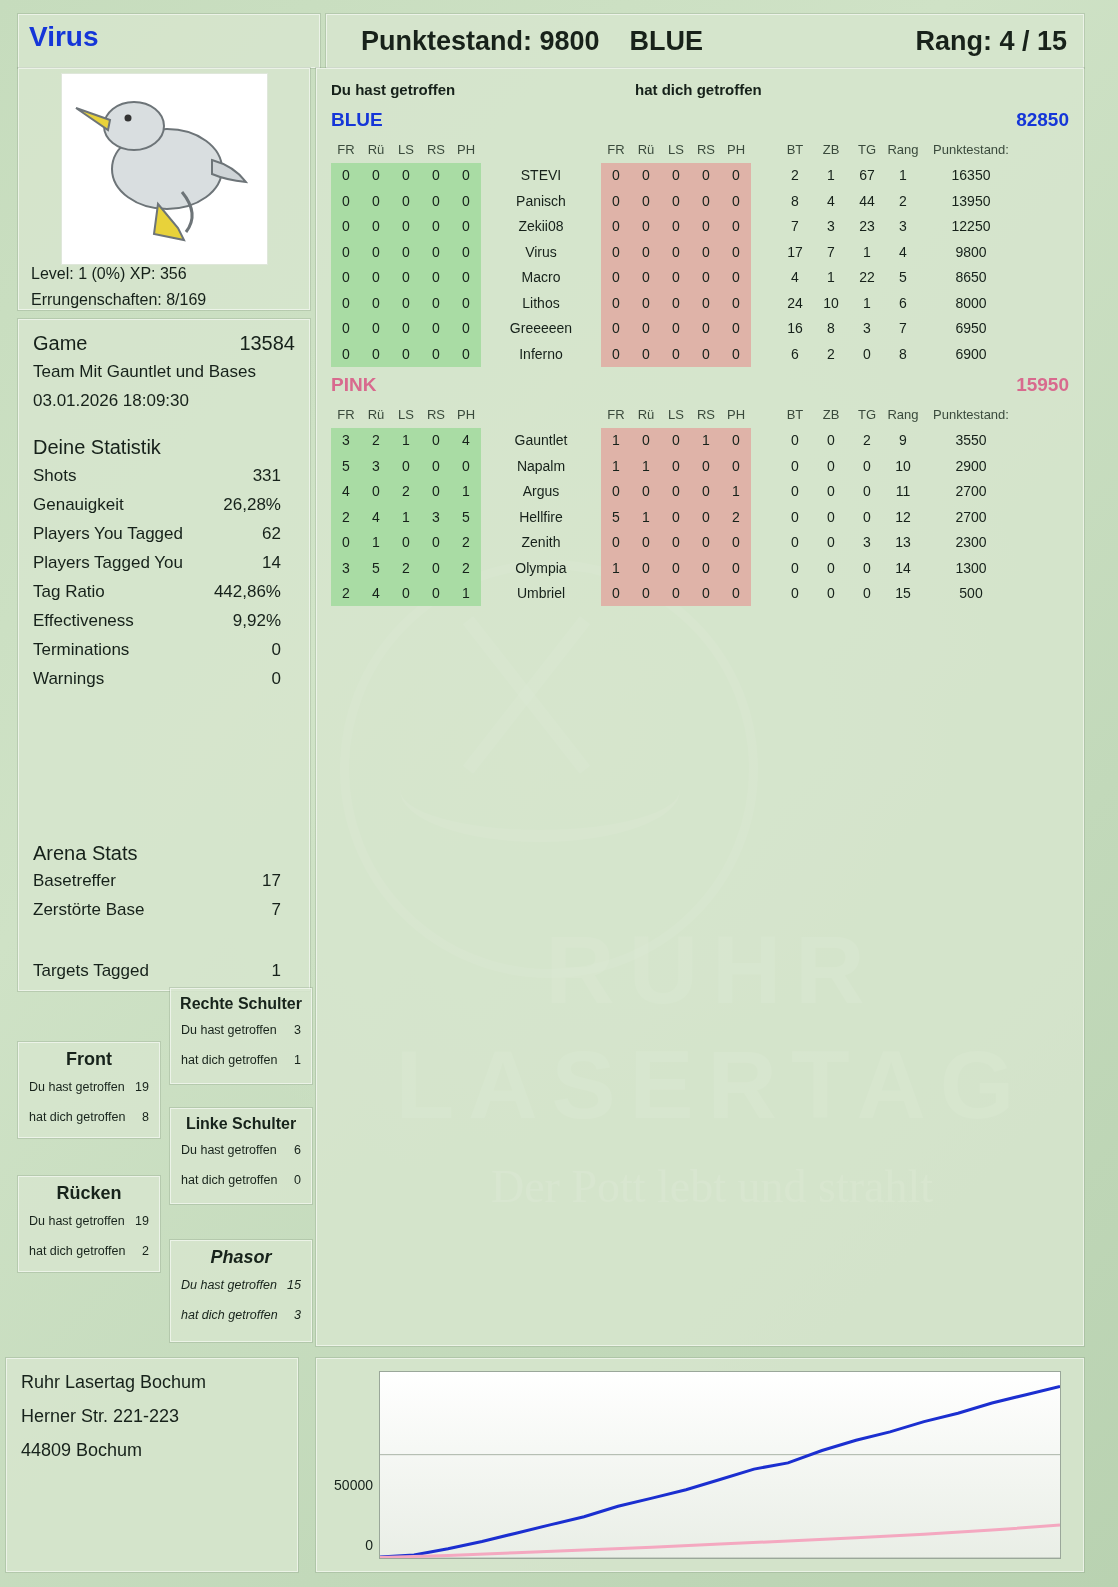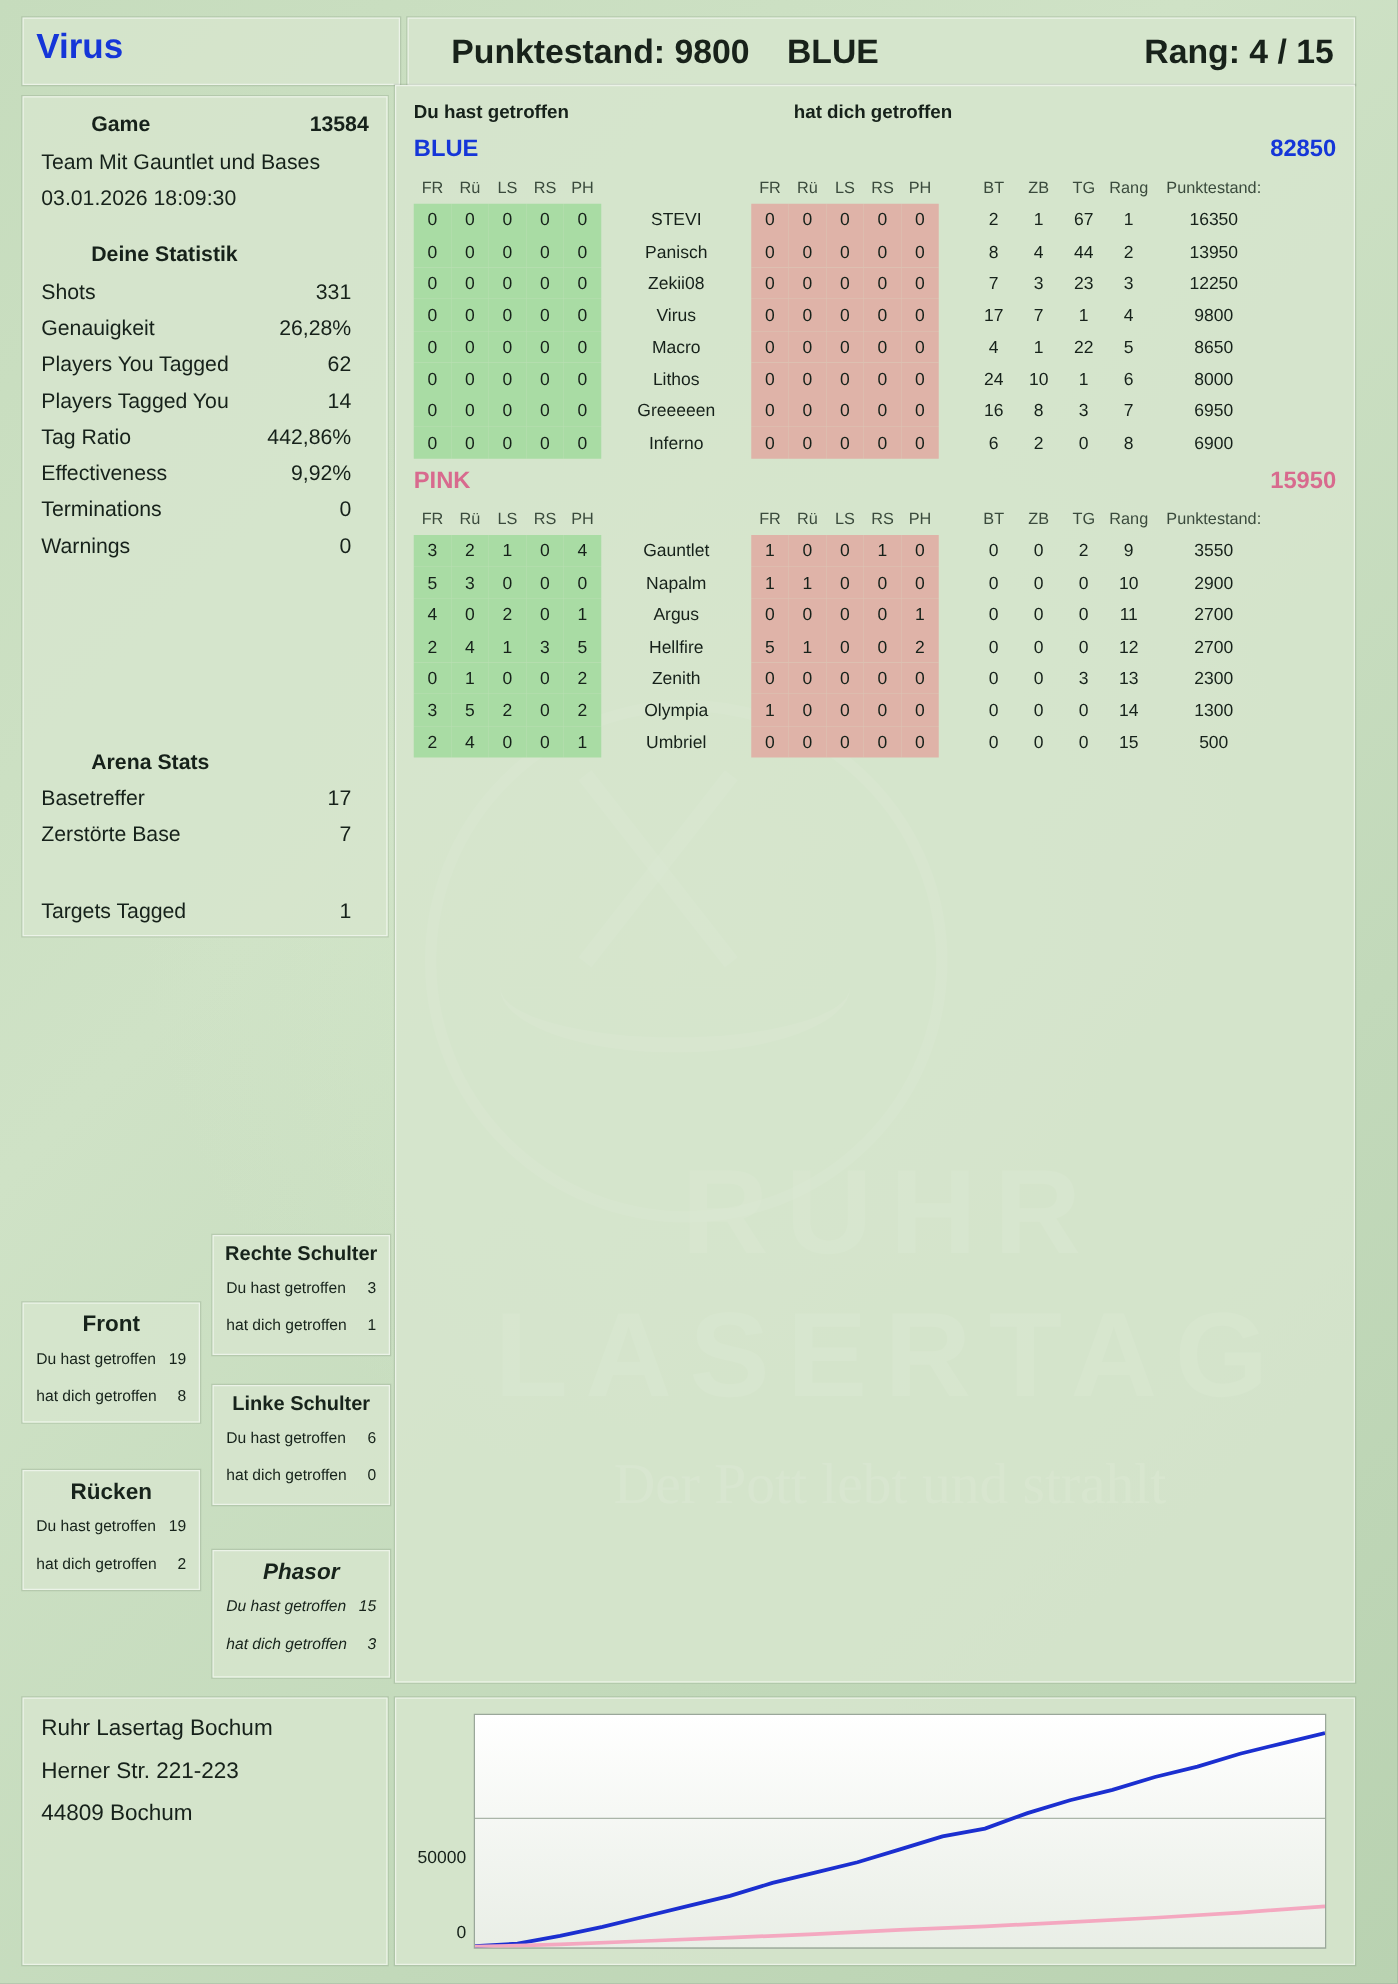--- a/index.html
+++ b/index.html
@@ -68,30 +68,30 @@
   #left{position:absolute;left:18px;top:68px;width:290px;}
   #avatar-box{width:290px;height:240px;position:relative;}
   .avatar-img{position:absolute;left:42px;top:4px;width:205px;height:190px;background:#fff;border:1px solid #dfe7da;}
   .lvl{position:absolute;left:12px;top:196px;font-size:16px;color:#16211a;}
   .ach{position:absolute;left:12px;top:222px;font-size:16px;color:#16211a;}
 
   #game-box{margin-top:9px;width:290px;height:670px;position:relative;padding:0;}
   .gb-row{position:absolute;left:14px;right:14px;font-size:17px;color:#16211a;}
   .gb-b{font-weight:bold;}
   .right{position:absolute;right:14px;}
-  .sect-title{font-weight:bold;font-size:17px;margin-left:40px;}
+  .sect-title{font-weight:normal;font-size:20px;}
 
   
   .zone{position:absolute;padding:0;}
   .zone .zt{font-weight:bold;font-size:16px;text-align:center;padding:6px 0 4px;color:#17231b;}
   .zone .zr{font-size:12.5px;color:#17231b;padding:6px 10px 6px 10px;position:relative;height:18px;}
   .zone .zr span.v{position:absolute;right:10px;}
 
   
-  #addr{position:absolute;left:18px;top:1358px;width:290px;height:212px;}
+  #addr{position:absolute;left:6px;top:1358px;width:290px;height:212px;}
   #addr div{font-size:18px;color:#16211a;padding:13px 0 0 14px;}
 
   
   #board{position:absolute;left:316px;top:68px;width:766px;height:1276px;}
   .hdr-lbl{position:absolute;font-size:15px;font-weight:bold;color:#16211a;}
   .team-label{position:absolute;font-size:19px;font-weight:bold;}
   .team-score{position:absolute;font-size:19px;font-weight:bold;}
   table.sb{position:absolute;border-collapse:collapse;font-size:14px;color:#16211a;}
   table.sb td{padding:0;text-align:center;height:25.5px;}
   td.g{background:#a9dca4;width:30px;}
@@ -126,20 +126,35 @@
       <div class="player-name">Virus</div>
     </div>
     <div id="hdr-right" class="panel">
       <div class="score-txt">Punktestand: 9800</div>
       <div class="team-txt">BLUE</div>
       <div class="rank-txt">Rang: 4 / 15</div>
     </div>
   </div>
 
   <div id="left">
+    <div id="avatar-box" class="panel">
+      <div class="avatar-img">
+        <svg width="205" height="190" viewBox="0 0 205 190">
+          <ellipse cx="105" cy="95" rx="55" ry="40" fill="#d9dee0" stroke="#6d7478" stroke-width="2"></ellipse>
+          <ellipse cx="72" cy="52" rx="30" ry="24" fill="#d9dee0" stroke="#6d7478" stroke-width="2"></ellipse>
+          <path d="M48 46 L14 34 L46 56 Z" fill="#e8d23a" stroke="#6d7478" stroke-width="2"></path>
+          <circle cx="66" cy="44" r="3.5" fill="#333"></circle>
+          <path d="M120 118 q18 22 4 40" stroke="#6d7478" stroke-width="3" fill="none"></path>
+          <path d="M96 130 l-4 30 l30 6 l-6 -12 Z" fill="#e8d23a" stroke="#6d7478" stroke-width="2"></path>
+          <path d="M150 86 q22 6 34 22 q-20 -2 -34 -8 Z" fill="#cfd4d7" stroke="#6d7478" stroke-width="2"></path>
+        </svg>
+      </div>
+      <div class="lvl">Level: 1 (0%)    XP: 356</div>
+      <div class="ach">Errungenschaften: 8/169</div>
+    </div>
 
     <div id="game-box" class="panel">
       <div class="gb-row gb-b sect-title" style="top:12px;">Game</div>
       <div class="gb-row gb-b sect-title" style="top:12px;text-align:right;">13584</div>
       <div class="gb-row" style="top:42px;">Team Mit Gauntlet und Bases</div>
       <div class="gb-row" style="top:71px;">03.01.2026 18:09:30</div>
 
       <div class="gb-row gb-b sect-title" style="top:116px;">Deine Statistik</div>
 
       <div class="gb-row" style="top:146px;"><span>Shots</span><span class="right">331</span></div>

